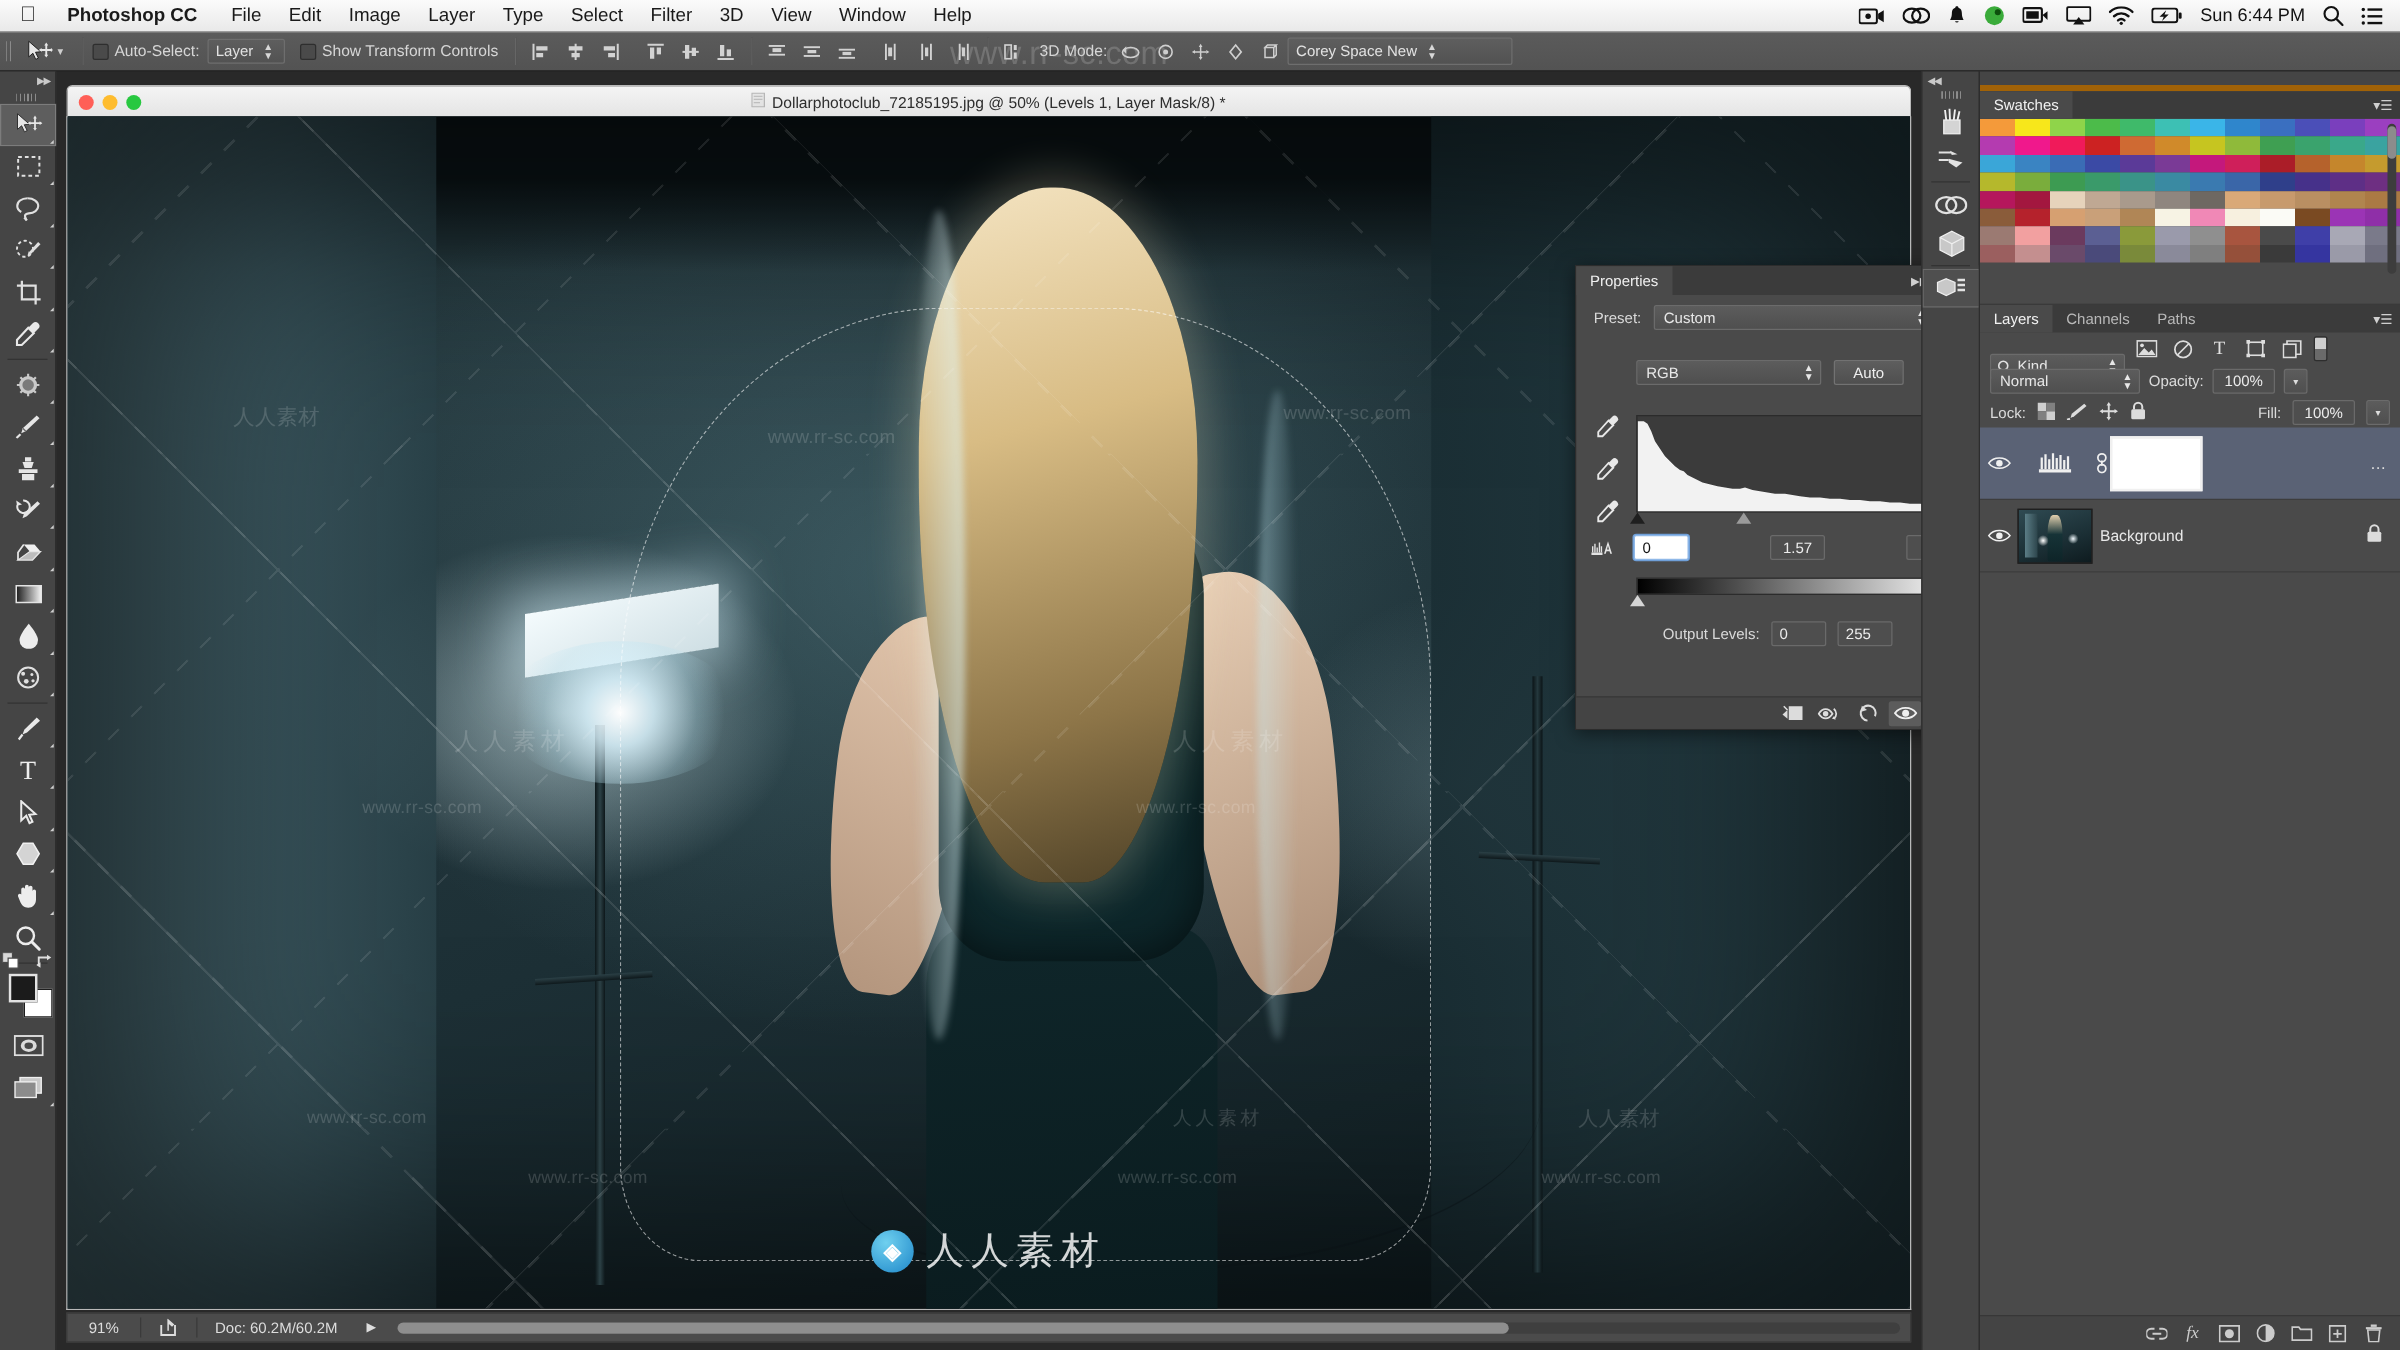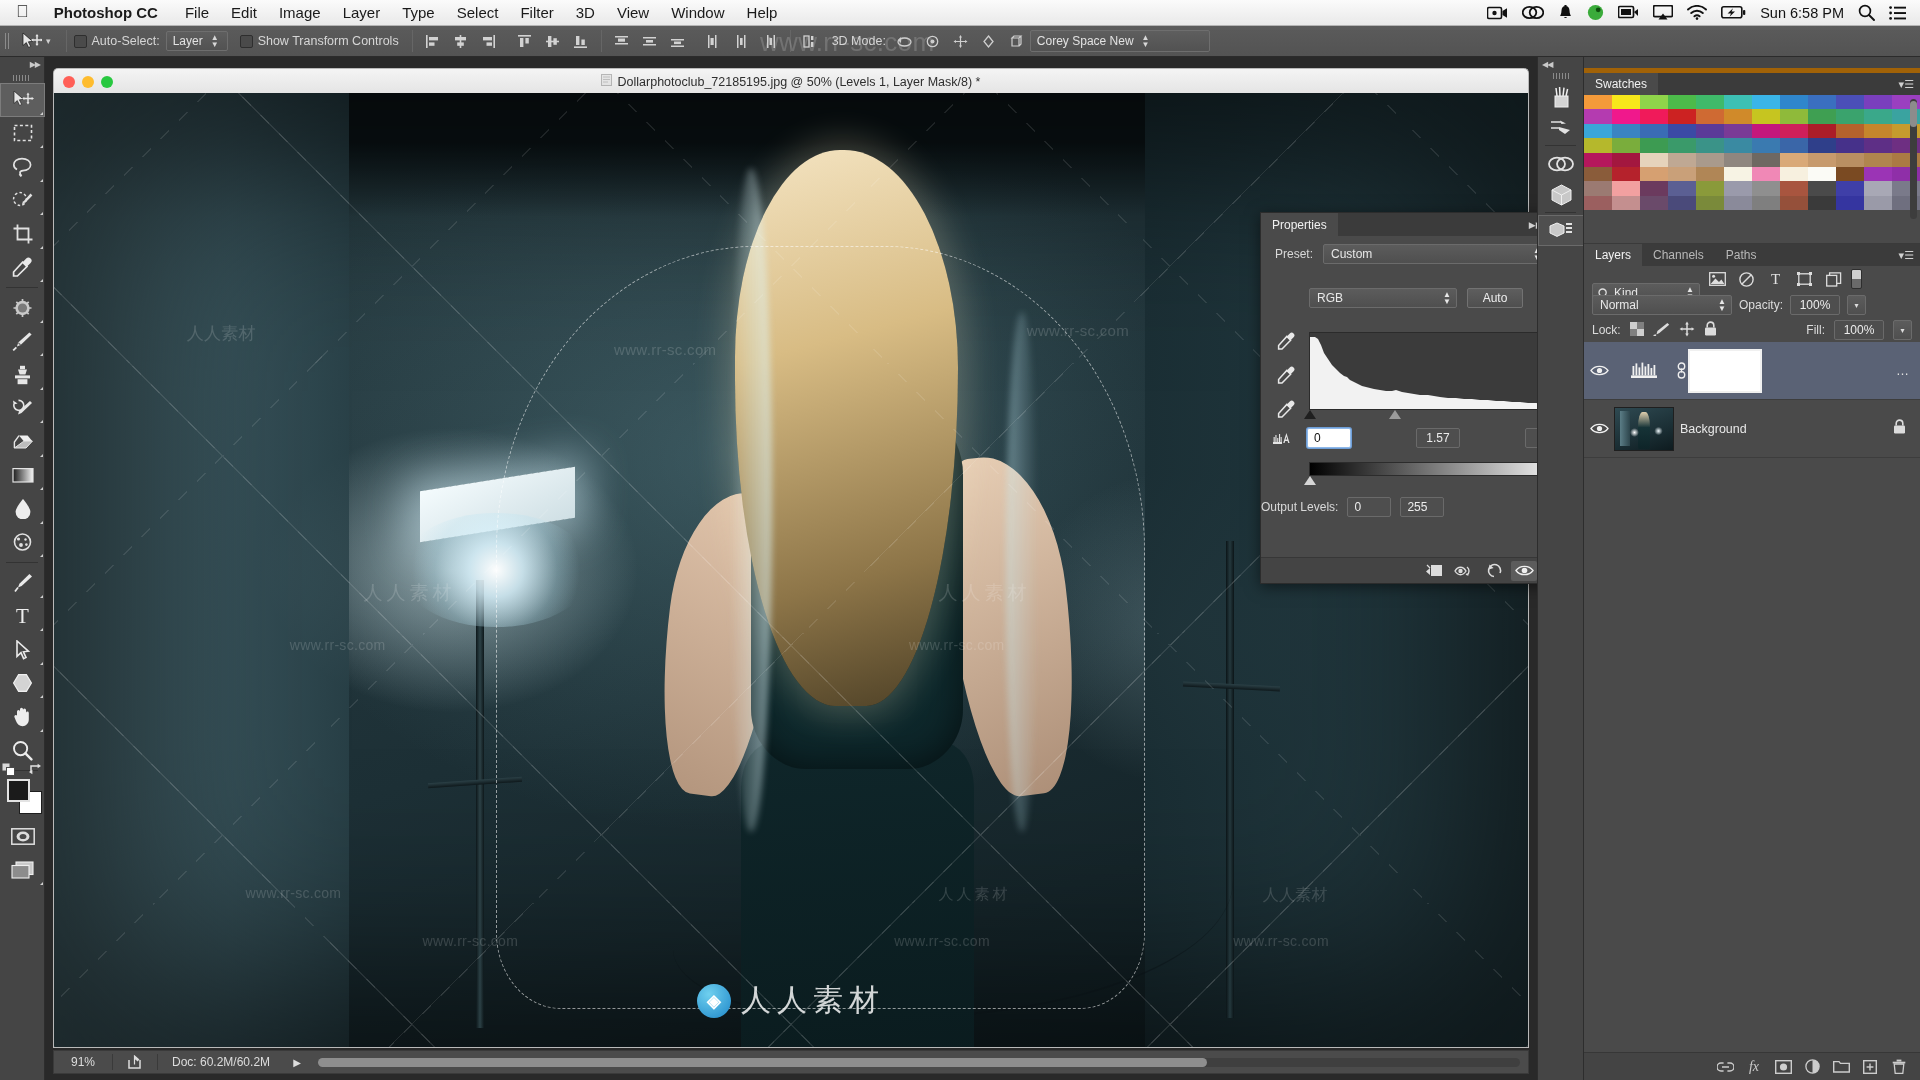--- a/index.html
+++ b/index.html
@@ -329,21 +329,21 @@
             <circle cx="10" cy="13.6" r="1.3" fill="#111"></circle>
           </svg>
       </div>
       <div class="si">
         <svg width="25" height="13" viewBox="0 0 25 13">
             <rect x="0.8" y="0.8" width="20" height="11" rx="2" fill="none" stroke="#111" stroke-width="1.6"></rect>
             <rect x="22" y="4" width="2.3" height="5" rx="1" fill="#111"></rect>
             <path d="M12 2.2 L6.6 7.4 L10 7.4 L8.6 10.8 L14 5.6 L10.6 5.6 Z" fill="#111"></path>
           </svg>
       </div>
-      <div class="clock">Sun 6:58 PM</div>
+      <div class="clock">Sun 6:44 PM</div>
       <div class="si">
         <svg width="17" height="17" viewBox="0 0 17 17">
             <circle cx="7" cy="7" r="5.4" fill="none" stroke="#111" stroke-width="1.7"></circle>
             <line x1="11" y1="11" x2="16" y2="16" stroke="#111" stroke-width="1.9" stroke-linecap="round"></line>
           </svg>
       </div>
       <div class="si">
         <svg width="17" height="14" viewBox="0 0 17 14">
             <circle cx="1.6" cy="1.6" r="1.4" fill="#111"></circle>
             <rect x="5" y="0.7" width="12" height="1.9" fill="#111"></rect>
@@ -871,21 +871,21 @@
         <div style="flex:1"></div>
         <div class="numbox" style="width:44px; justify-content:center;">255</div>
       </div>
 
       <div class="ramp" style="margin:14px 14px 0 48px;"></div>
       <div class="sliderRow">
         <div class="kn" style="left:-5px; border-bottom:9px solid #d6d6d6;"></div>
         <div class="kn" style="right:-5px; border-bottom:9px solid #f2f2f2;"></div>
       </div>
 
-      <div style="display:flex; align-items:center; gap:9px; padding-top:9px;">
+      <div style="display:flex; align-items:center; justify-content:center; gap:9px; padding-top:9px;">
         <div class="lbl">Output Levels:</div>
         <div class="numbox" style="width:44px;">0</div>
         <div class="numbox" style="width:44px;">255</div>
       </div>
     </div>
 
     <div class="pscroll">
         <i></i>
       </div>
 
@@ -1123,21 +1123,21 @@
         <div class="fIcon">
           <svg width="16" height="15" viewBox="0 0 16 15">
               <rect x="0.7" y="3.4" width="10" height="10.6" fill="none" stroke="#ddd" stroke-width="1.3"></rect>
               <path d="M3.6 3.4 L3.6 0.8 L14.6 0.8 L14.6 11.4 L10.7 11.4" fill="none" stroke="#ddd" stroke-width="1.3"></path>
             </svg>
         </div>
         <div style="width:11px; height:20px; background:linear-gradient(#cfcfcf 50%,#6a6a6a 50%); border:1px solid #2e2e2e; border-radius:2px;"></div>
       </div>
 
       <div class="blendRow">
-        <div class="psel" style="width:140px;gap:16px;">
+        <div class="psel" style="width:120px;gap:16px;">
           <span>Normal</span>
           <span class="ar">▲<br>▼</span>
         </div>
         <div style="font-size:12px; color:#dcdcdc;">Opacity:</div>
         <div class="numbox" style="width:50px; justify-content:center;">100%</div>
         <div style="width:19px;height:20px;background:linear-gradient(#5c5c5c,#4f4f4f);border:1px solid #6b6b6b;border-radius:2px;display:flex;align-items:center;justify-content:center;font-size:8px;color:#ddd;">▾</div>
       </div>
 
       <div class="lockRow">
         <span>Lock:</span>

